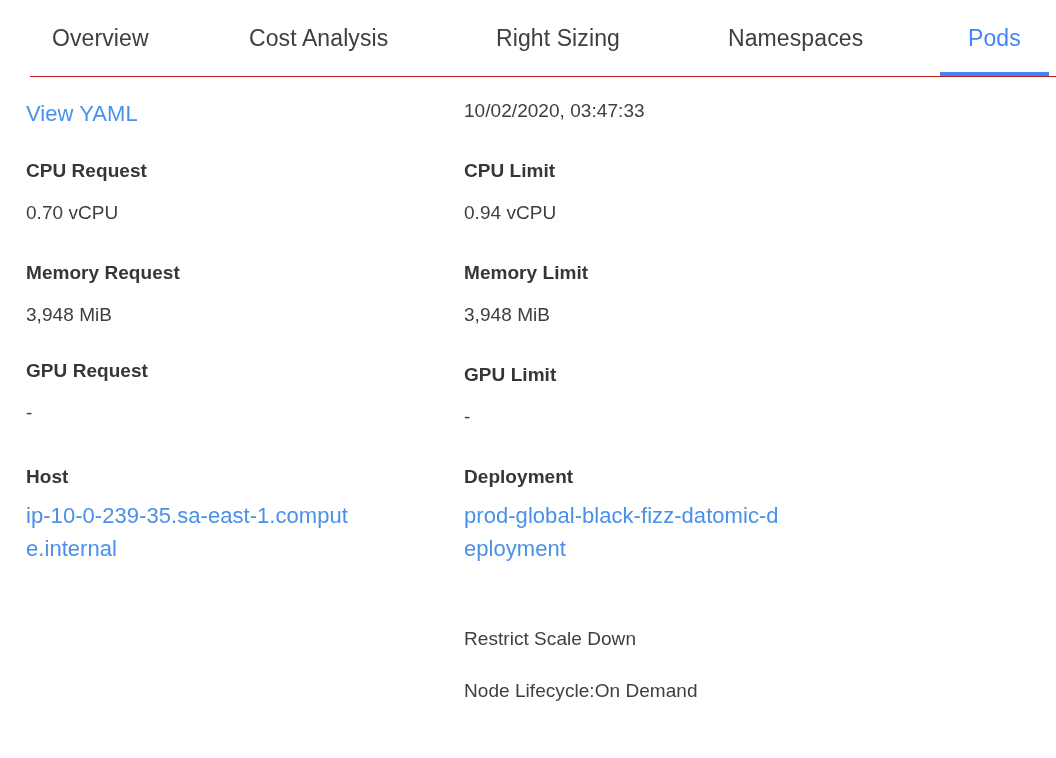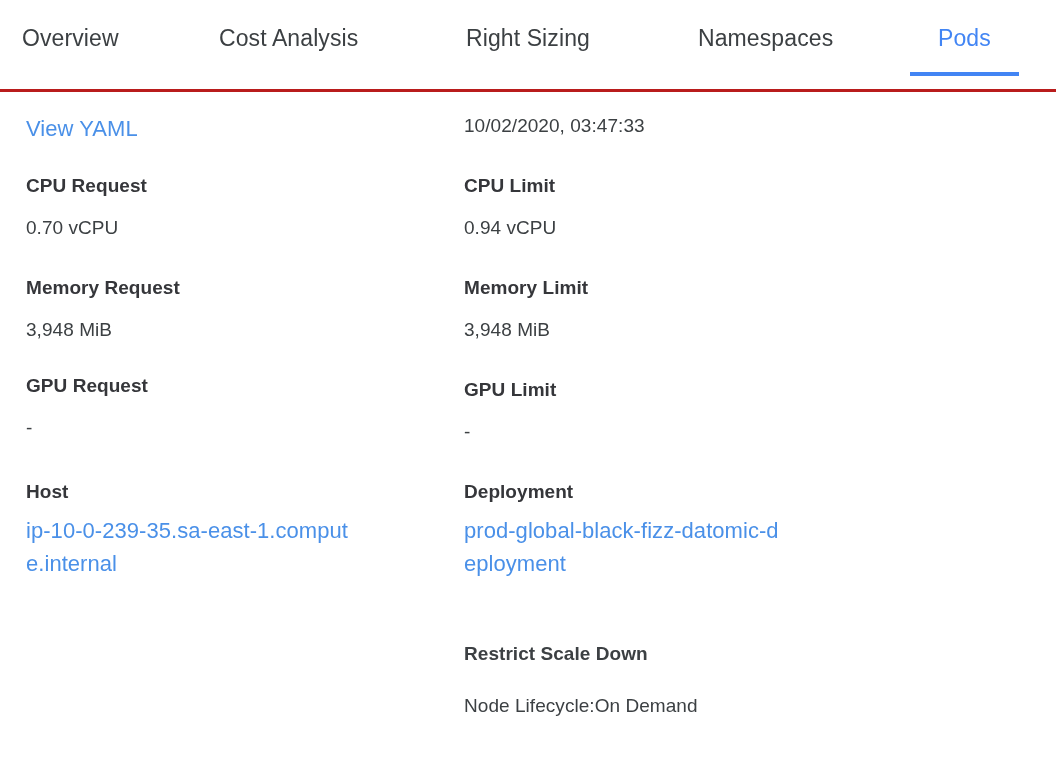--- a/index.html
+++ b/index.html
@@ -13,23 +13,24 @@
     height: 758px;
     font-family: "Liberation Sans", sans-serif;
     color: #3c4043;
     overflow: hidden;
     position: relative;
   }
 
   
   .tabbar {
     position: relative;
-    height: 92px;
+    height: 77px;
     box-sizing: border-box;
-    border-bottom: 3px solid #b91c1c;
+    border-bottom: 1px solid #b91c1c;
+    margin-left: 30px;
   }
   .tab {
     position: absolute;
     top: 0;
     height: 76px;
     display: flex;
     align-items: center;
     font-size: 23px;
     font-weight: 400;
     color: #3c4043;
@@ -192,19 +193,19 @@
       <div class="field-label">GPU Limit</div>
       <div class="field-value" style="margin-top:18px;">-</div>
     </div>
 
     <div class="r field" style="top:388px;">
       <div class="field-label">Deployment</div>
       <a class="link wrap" href="#" style="margin-top:10px;">prod-global-black-fizz-datomic-deployment</a>
     </div>
 
     <div class="r field" style="top:520px;">
-      <div class="plain-row" style="margin-top:30px;font-weight:bold;">Restrict Scale Down</div>
+      <div class="plain-row" style="margin-top:30px;">Restrict Scale Down</div>
       <div class="plain-row" style="margin-top:28px;">Node Lifecycle:On Demand</div>
     </div>
 
   </div>
 
 </div>
 
 </body></html>

